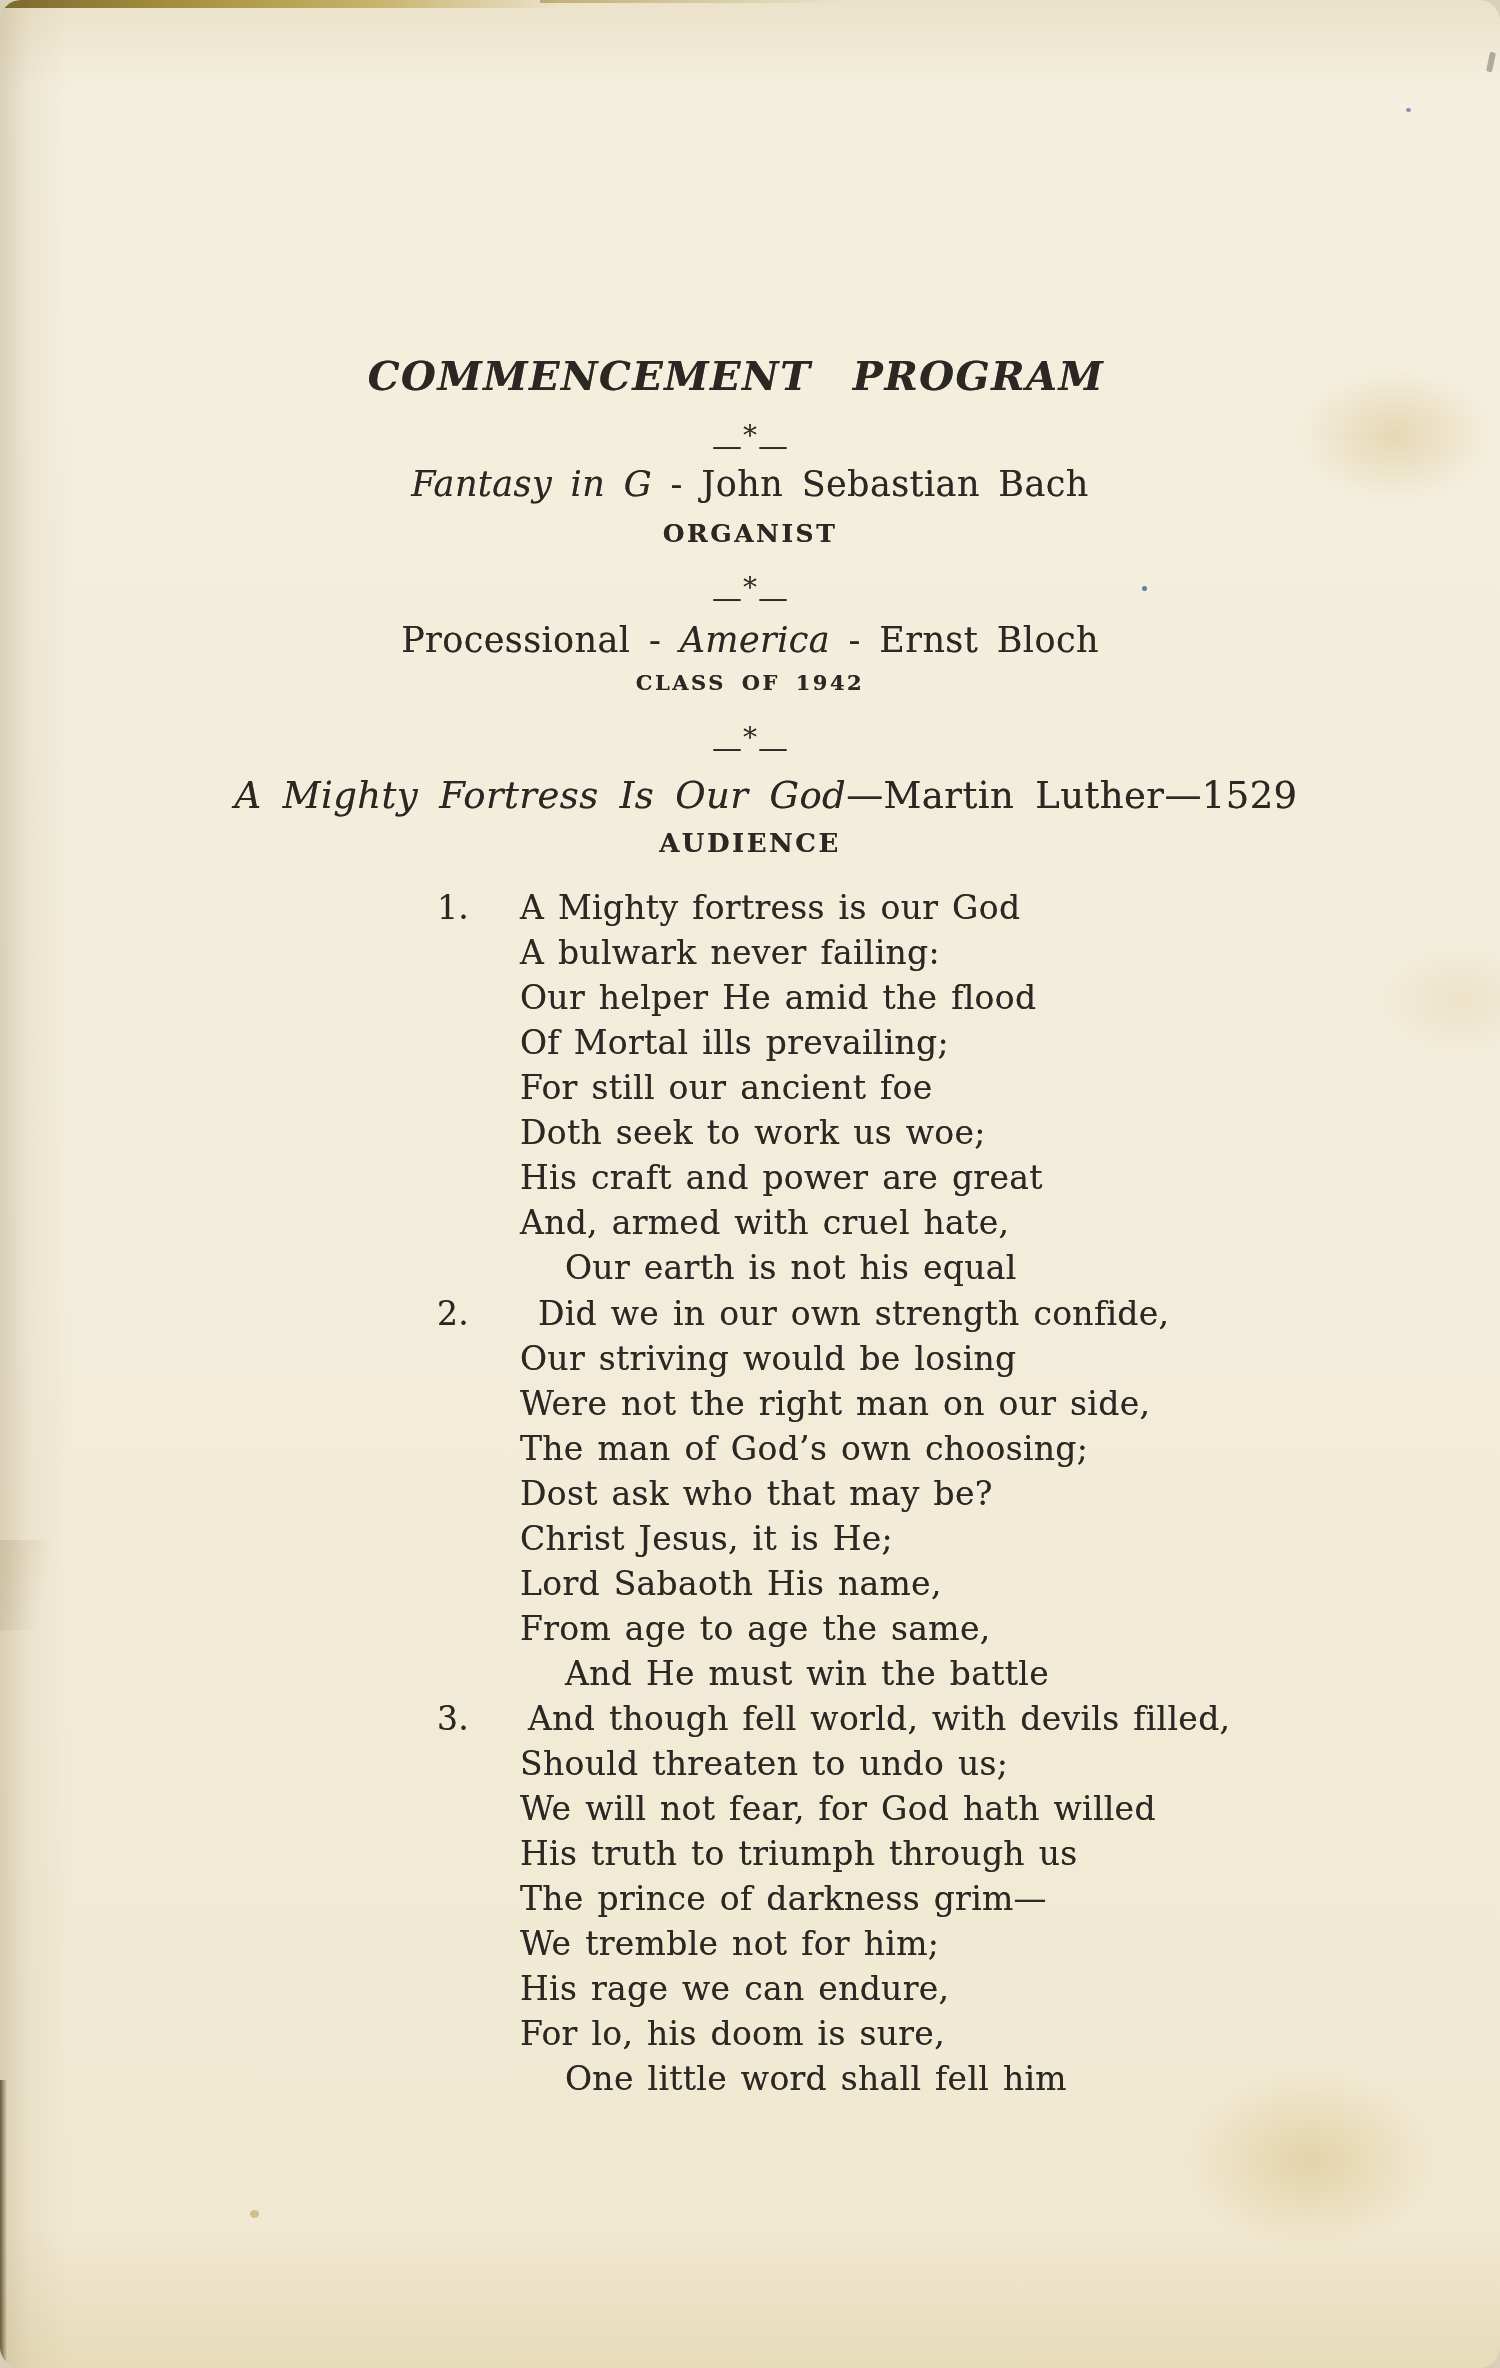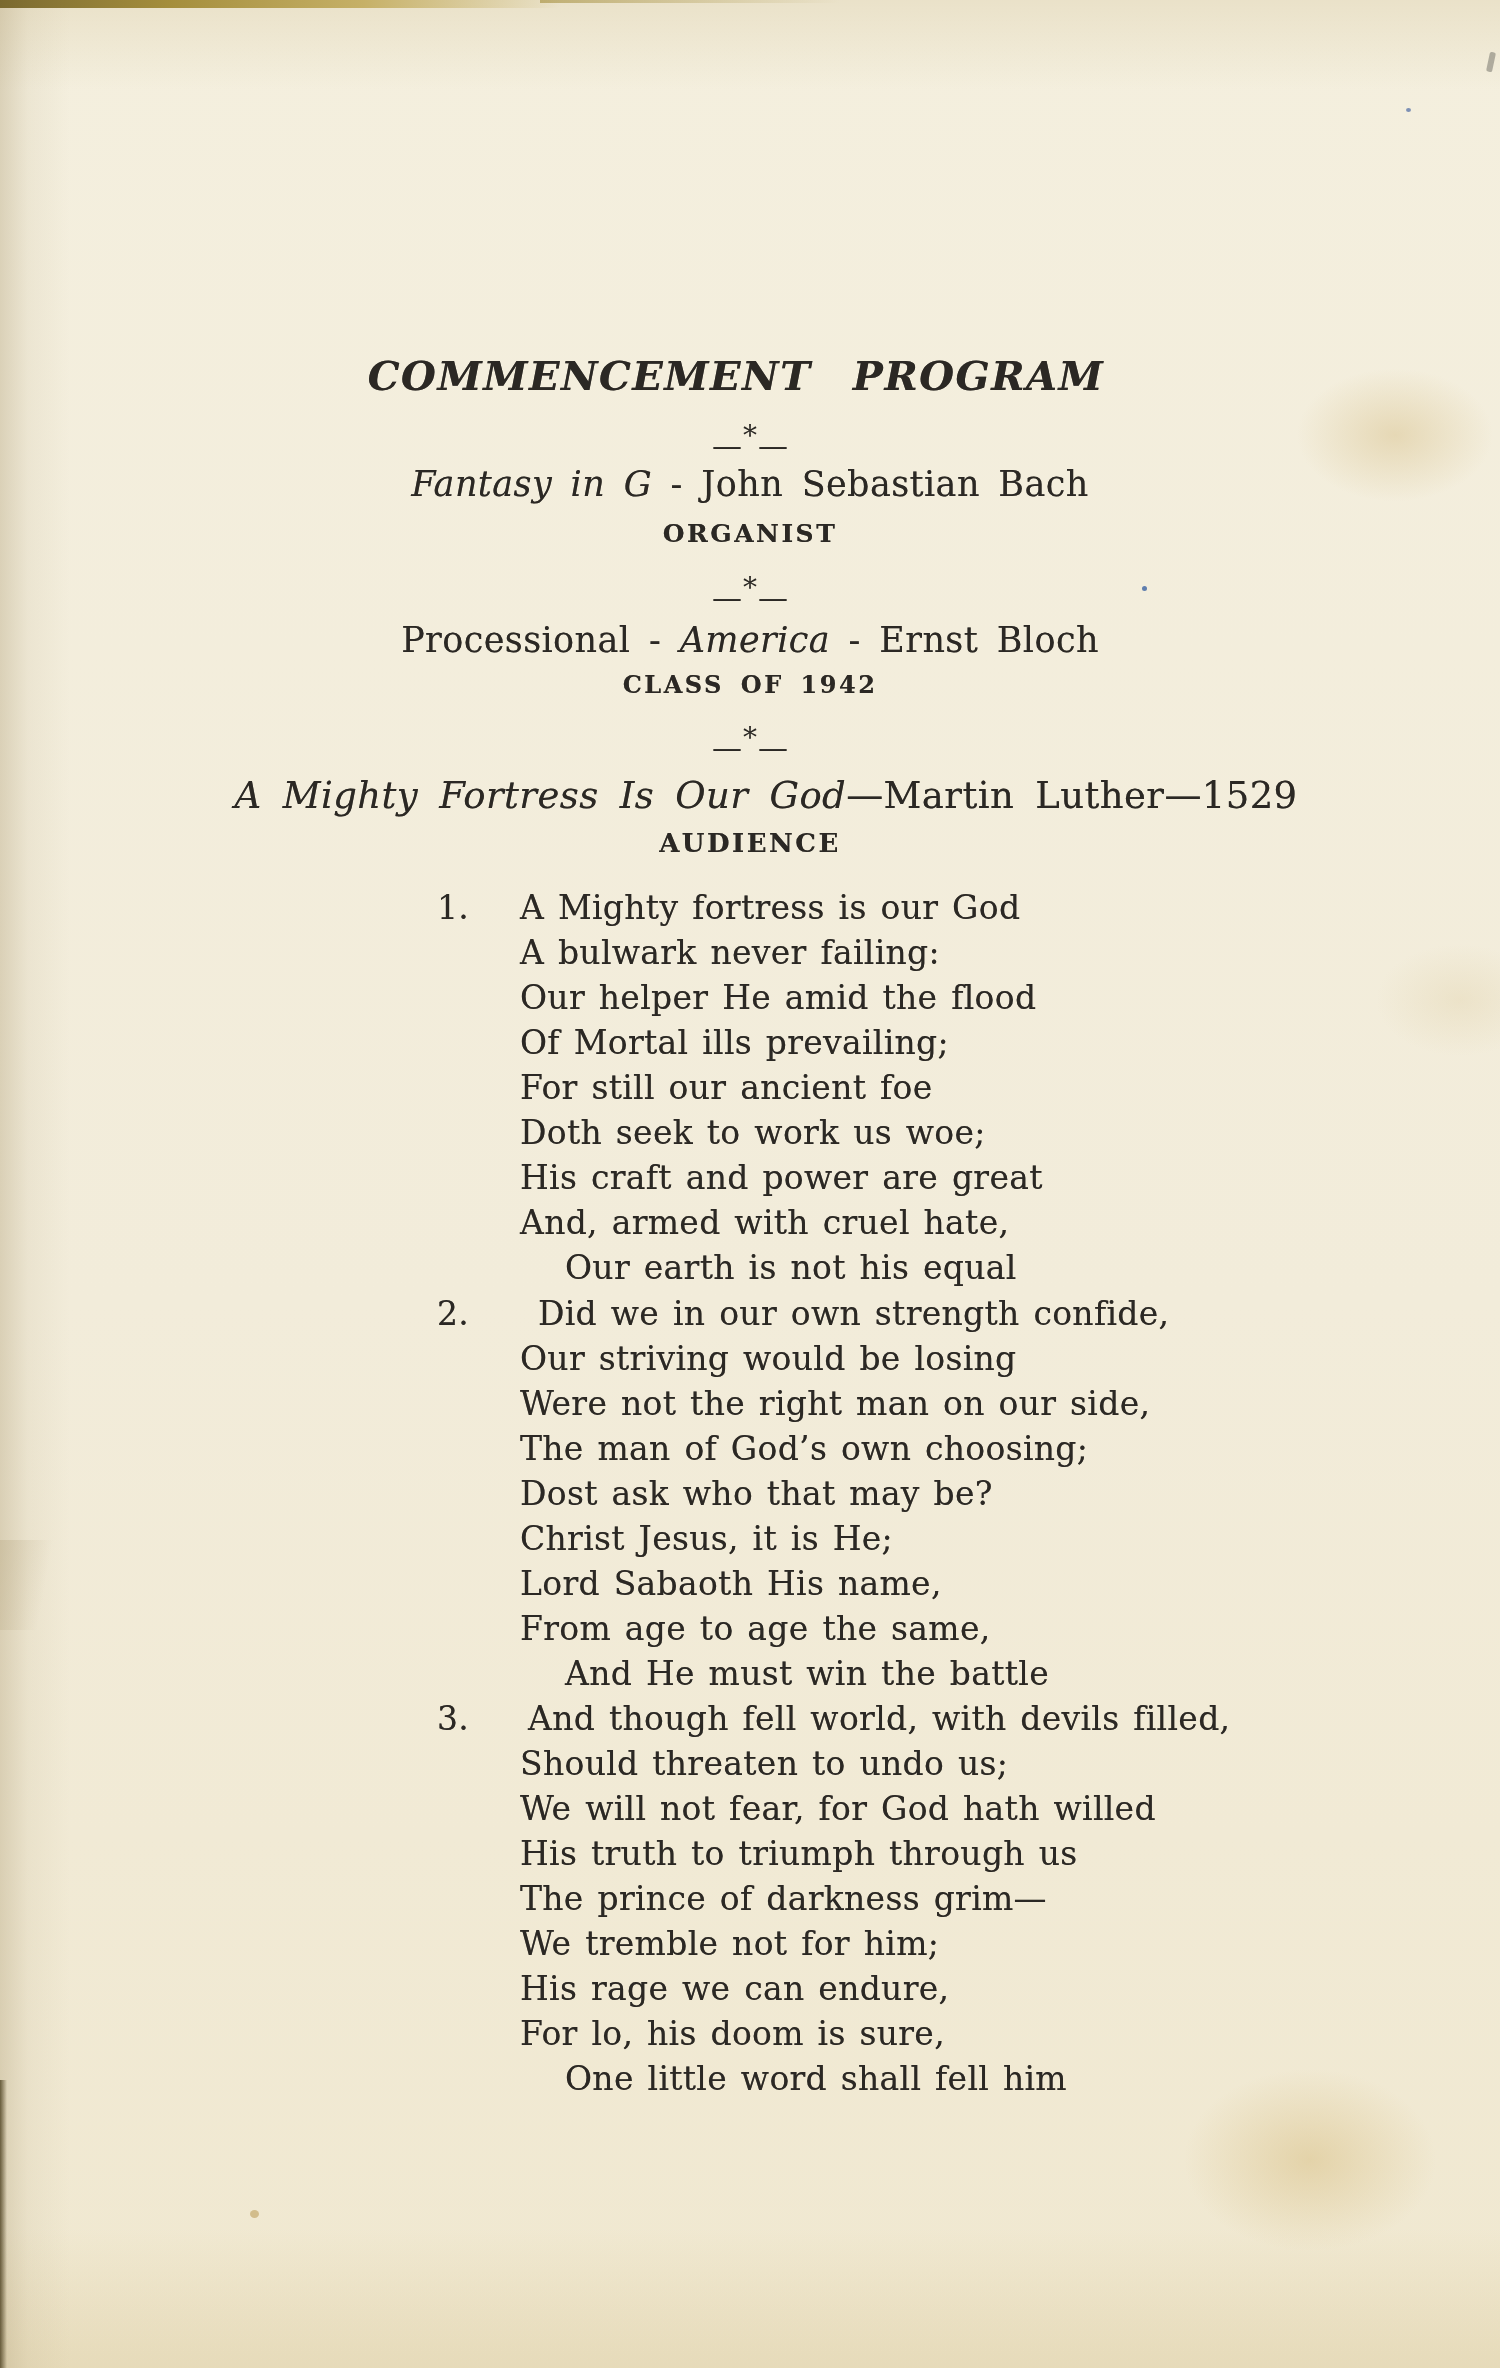--- a/index.html
+++ b/index.html
@@ -3,20 +3,21 @@
 <meta charset="utf-8">
 <style>
   html, body { margin: 0; padding: 0; background: #d8d0ba; }
   .canvas {
     position: relative;
     width: 1500px;
     height: 2368px;
     overflow: hidden;
     font-family: "DejaVu Serif", "Liberation Serif", serif;
     color: #2b2824;
+    border-radius: 21px;
   }
   .page {
     position: absolute; inset: 0;
     background:
       radial-gradient(140px 95px at 1395px 435px, rgba(213,189,133,0.45), rgba(213,189,133,0) 70%),
       radial-gradient(180px 130px at 1310px 2160px, rgba(208,178,108,0.40), rgba(208,178,108,0) 70%),
       radial-gradient(120px 80px at 1460px 1000px, rgba(216,196,146,0.25), rgba(216,196,146,0) 70%),
       linear-gradient(to right, rgba(181,165,128,0.40) 0px, rgba(181,165,128,0.12) 28px, rgba(181,165,128,0) 70px),
       linear-gradient(to bottom, rgba(198,178,126,0.22) 0px, rgba(198,178,126,0) 90px),
       linear-gradient(to top, rgba(205,184,127,0.28) 0px, rgba(205,184,127,0) 140px),
@@ -58,21 +59,21 @@
   .div-1 { top: 428px; }
   .div-2 { top: 580px; }
   .div-3 { top: 730px; }
 
   .prog-line { font-size: 35px; word-spacing: 7px; letter-spacing: 0.4px; text-shadow: 0 0 0.5px rgba(40,36,30,0.6); }
   .prog-1 { top: 464px; }
   .prog-2 { top: 620px; }
   .italic { font-style: italic; }
   .subcap { font-size: 25px; letter-spacing: 2.5px; word-spacing: 6px; font-weight: 600; text-shadow: 0 0 0.4px rgba(40,36,30,0.6); }
   .sub-1 { top: 519px; }
-  .sub-2 { top: 670px; font-size: 24px; }
+  .sub-2 { top: 670px; font-size: 21px; }
   .sub-3 { top: 828px; font-size: 26px; }
 
   .hymn-head { top: 774px; font-size: 37px; word-spacing: 9px; letter-spacing: 0.4px; text-shadow: 0 0 0.5px rgba(40,36,30,0.6); margin-left: 16px; }
 
   .verse {
     position: absolute; left: 437px;
     font-size: 33px; line-height: 45px;
     letter-spacing: 0.3px; word-spacing: 3px;
     text-shadow: 0 0 0.5px rgba(42,38,32,0.55);
   }

